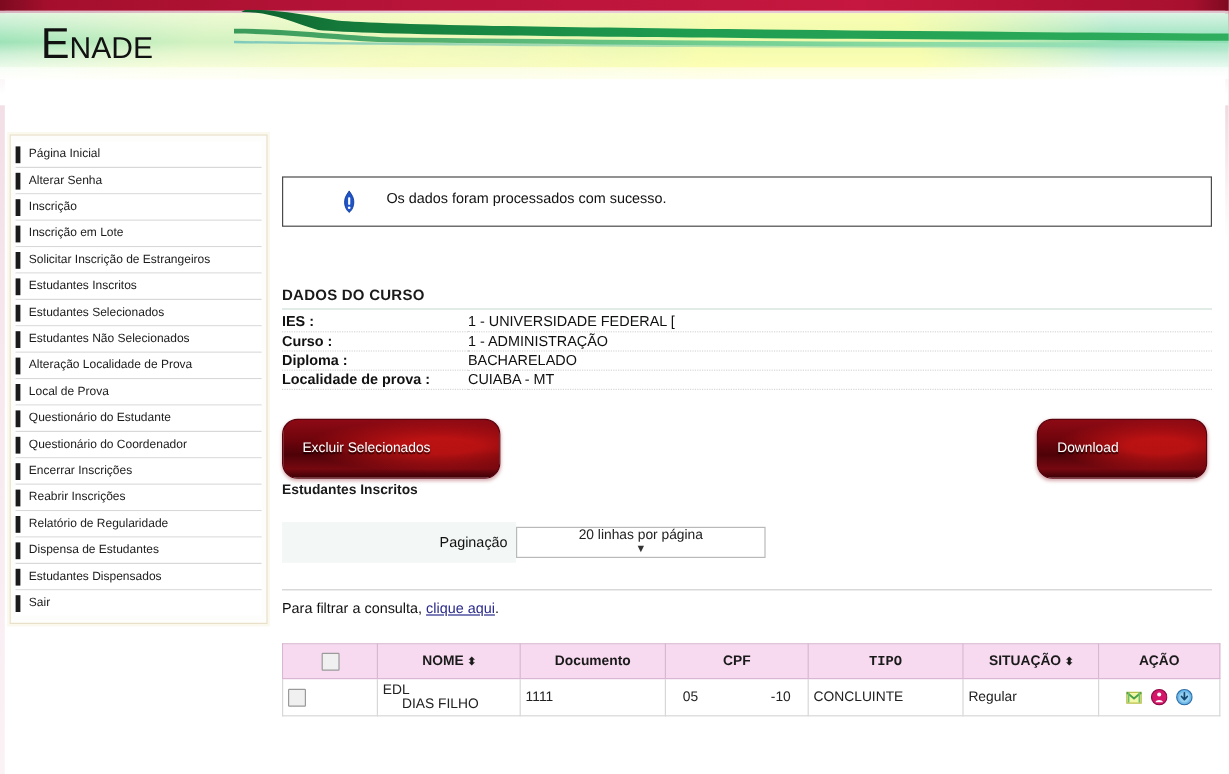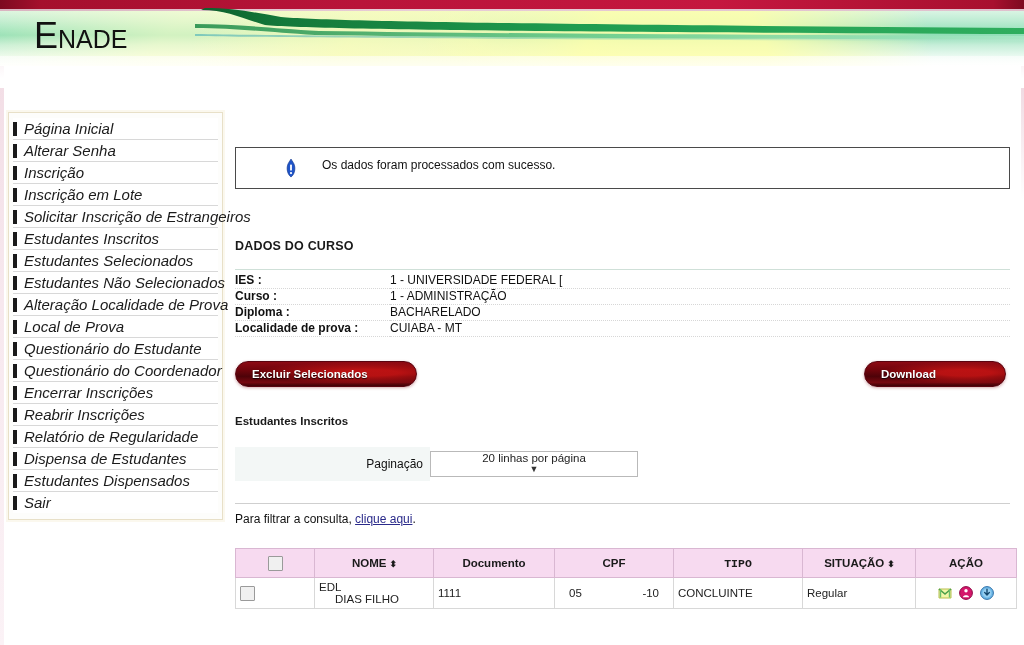--- a/index.html
+++ b/index.html
@@ -106,23 +106,22 @@
     box-shadow: 0 0 0 2px #fbf8ee;
     padding: 5px 4px 6px 4px;
   }
   .menu-item {
     display: flex;
     align-items: center;
     height: 21px;
     border-bottom: 1px solid #d8d8d8;
     background: #ffffff;
     cursor: pointer;
-    font-size: 15px;
+    font-size: 10px;
     color: #1b1b1b;
-    font-style: italic;
   }
   .menu-item:last-child { border-bottom: none; }
   .menu-bar {
     width: 4px;
     height: 14px;
     background: #1a1a1a;
     margin-right: 7px;
     flex: 0 0 auto;
   }
   .menu-label { white-space: nowrap; }
@@ -157,21 +156,21 @@
     margin-top: -6px;
   }
 
   
   .section-title {
     margin-top: 50px;
     font-size: 12.5px;
     font-weight: bold;
     letter-spacing: .2px;
     color: #1a1a1a;
-    padding-bottom: 16px;
+    padding-bottom: 4px;
     border-bottom: 1px solid #cfe0d8;
   }
   .data-table {
     width: 100%;
     border-collapse: collapse;
     margin-top: 3px;
   }
   .data-table td {
     font-size: 12px;
     padding: 0 0 1px 0;
@@ -196,24 +195,24 @@
     position: absolute;
     top: 0;
     height: 24px;
     border-radius: 13px;
     border: 1px solid #5a0410;
     background:
       radial-gradient(ellipse at 72% 45%, rgba(200,20,20,0.85) 0 18%, rgba(120,4,10,0) 60%),
       linear-gradient(to bottom,#8d0a14 0%,#6e040c 35%,#4e0208 60%,#770810 85%,#3d0106 100%);
     color: #ffffff;
     font-size: 11.5px;
-    font-weight: bold;
-    display: flex;
-    align-items: center;
-    padding: 0 16px;
+    font-weight: normal;
+    display: flex;
+    align-items: center;
+    padding: 12px 16px;
     cursor: pointer;
     box-shadow: 0 1px 3px rgba(140,20,30,0.35);
     text-shadow: 0 1px 1px rgba(0,0,0,.8);
     white-space: nowrap;
   }
   #btn-excluir { left: 0; width: 148px; }
   #btn-download { right: 4px; width: 108px; justify-content: flex-start; }
 
   .subhead {
     margin-top: 20px;

